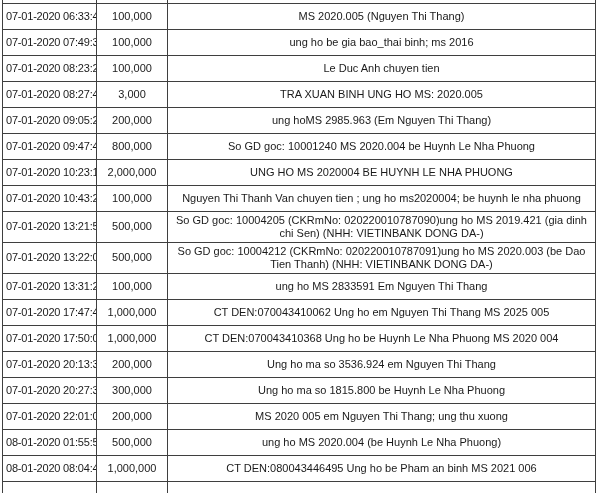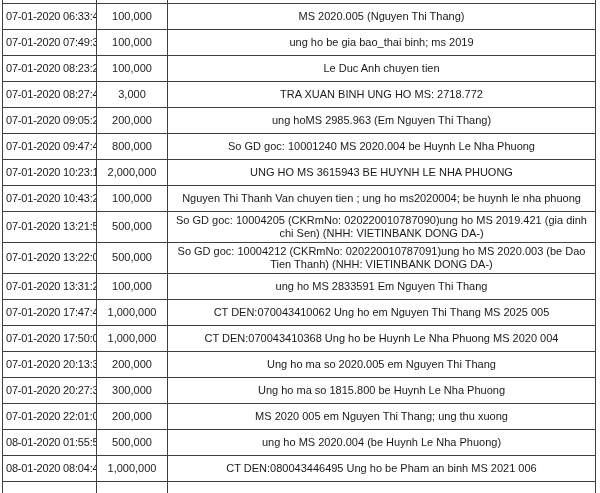--- a/index.html
+++ b/index.html
@@ -67,46 +67,46 @@
       </tr>
 
       <tr class="row-single">
     <td class="cell-date">07-01-2020 06:33:42</td>
     <td class="cell-amount">100,000</td>
     <td class="cell-desc">MS 2020.005 (Nguyen Thi Thang)</td>
   </tr>
         <tr class="row-single">
     <td class="cell-date">07-01-2020 07:49:37</td>
     <td class="cell-amount">100,000</td>
-    <td class="cell-desc">ung ho be gia bao_thai binh; ms 2019</td>
+    <td class="cell-desc">ung ho be gia bao_thai binh; ms 2016</td>
   </tr>
         <tr class="row-single">
     <td class="cell-date">07-01-2020 08:23:26</td>
     <td class="cell-amount">100,000</td>
     <td class="cell-desc">Le Duc Anh chuyen tien</td>
   </tr>
         <tr class="row-single">
     <td class="cell-date">07-01-2020 08:27:45</td>
     <td class="cell-amount">3,000</td>
-    <td class="cell-desc">TRA XUAN BINH UNG HO MS: 2718.772</td>
+    <td class="cell-desc">TRA XUAN BINH UNG HO MS: 2020.005</td>
   </tr>
         <tr class="row-single">
     <td class="cell-date">07-01-2020 09:05:28</td>
     <td class="cell-amount">200,000</td>
     <td class="cell-desc">ung hoMS 2985.963 (Em Nguyen Thi Thang)</td>
   </tr>
         <tr class="row-single">
     <td class="cell-date">07-01-2020 09:47:49</td>
     <td class="cell-amount">800,000</td>
     <td class="cell-desc">So GD goc: 10001240 MS 2020.004  be Huynh Le Nha Phuong</td>
   </tr>
         <tr class="row-single">
     <td class="cell-date">07-01-2020 10:23:13</td>
     <td class="cell-amount">2,000,000</td>
-    <td class="cell-desc">UNG HO MS 3615943 BE HUYNH LE NHA PHUONG</td>
+    <td class="cell-desc">UNG HO MS 2020004 BE HUYNH LE NHA PHUONG</td>
   </tr>
         <tr class="row-single">
     <td class="cell-date">07-01-2020 10:43:28</td>
     <td class="cell-amount">100,000</td>
     <td class="cell-desc">Nguyen Thi Thanh Van chuyen tien ; ung ho ms2020004; be huynh le nha phuong</td>
   </tr>
         <tr class="row-double">
     <td class="cell-date">07-01-2020 13:21:59</td>
     <td class="cell-amount">500,000</td>
     <td class="cell-desc">So GD goc: 10004205 (CKRmNo: 020220010787090)ung ho MS 2019.421 (gia dinh chi Sen)  (NHH: VIETINBANK DONG DA-)</td>
@@ -127,21 +127,21 @@
     <td class="cell-desc">CT DEN:070043410062 Ung ho em Nguyen Thi Thang MS 2025 005</td>
   </tr>
         <tr class="row-single">
     <td class="cell-date">07-01-2020 17:50:09</td>
     <td class="cell-amount">1,000,000</td>
     <td class="cell-desc">CT DEN:070043410368 Ung ho be Huynh Le Nha Phuong MS 2020 004</td>
   </tr>
         <tr class="row-single">
     <td class="cell-date">07-01-2020 20:13:38</td>
     <td class="cell-amount">200,000</td>
-    <td class="cell-desc">Ung ho ma so 2020.005 em Nguyen Thi Thang</td>
+    <td class="cell-desc">Ung ho ma so 3536.924 em Nguyen Thi Thang</td>
   </tr>
         <tr class="row-single">
     <td class="cell-date">07-01-2020 20:27:38</td>
     <td class="cell-amount">300,000</td>
     <td class="cell-desc">Ung ho ma so 1815.800 be Huynh Le Nha Phuong</td>
   </tr>
         <tr class="row-single">
     <td class="cell-date">07-01-2020 22:01:07</td>
     <td class="cell-amount">200,000</td>
     <td class="cell-desc">MS 2020 005 em Nguyen Thi Thang; ung thu xuong</td>

